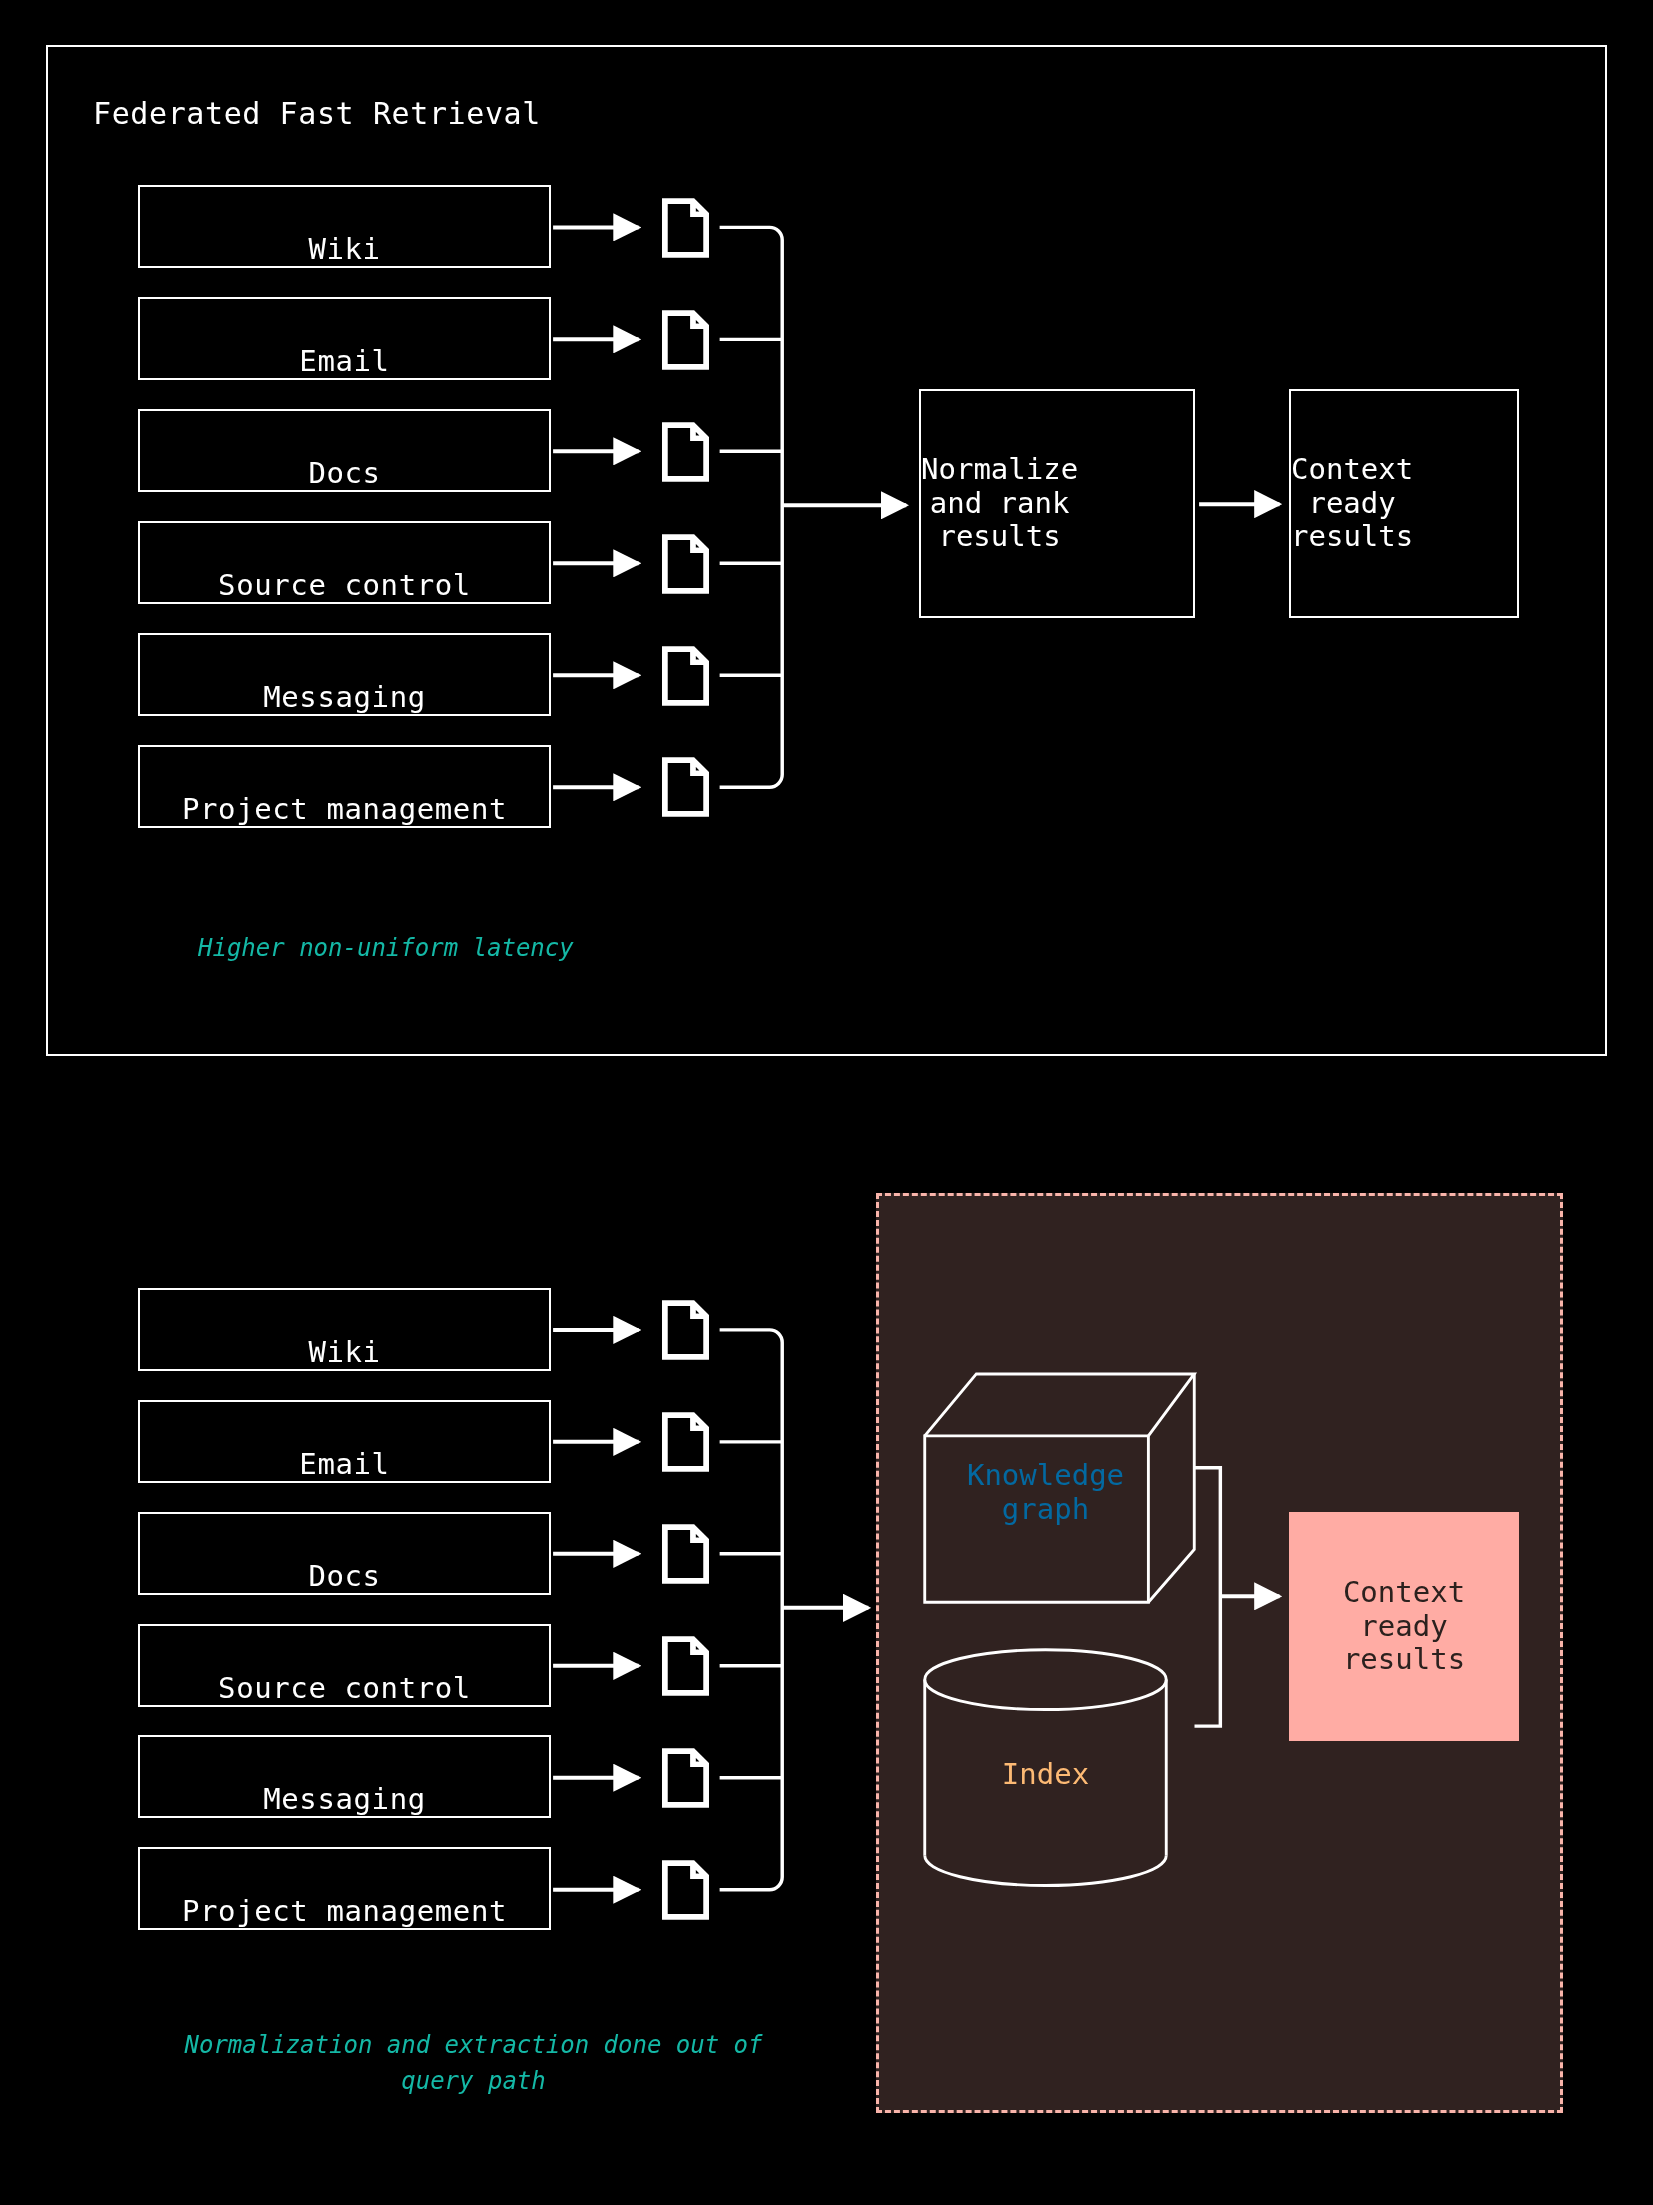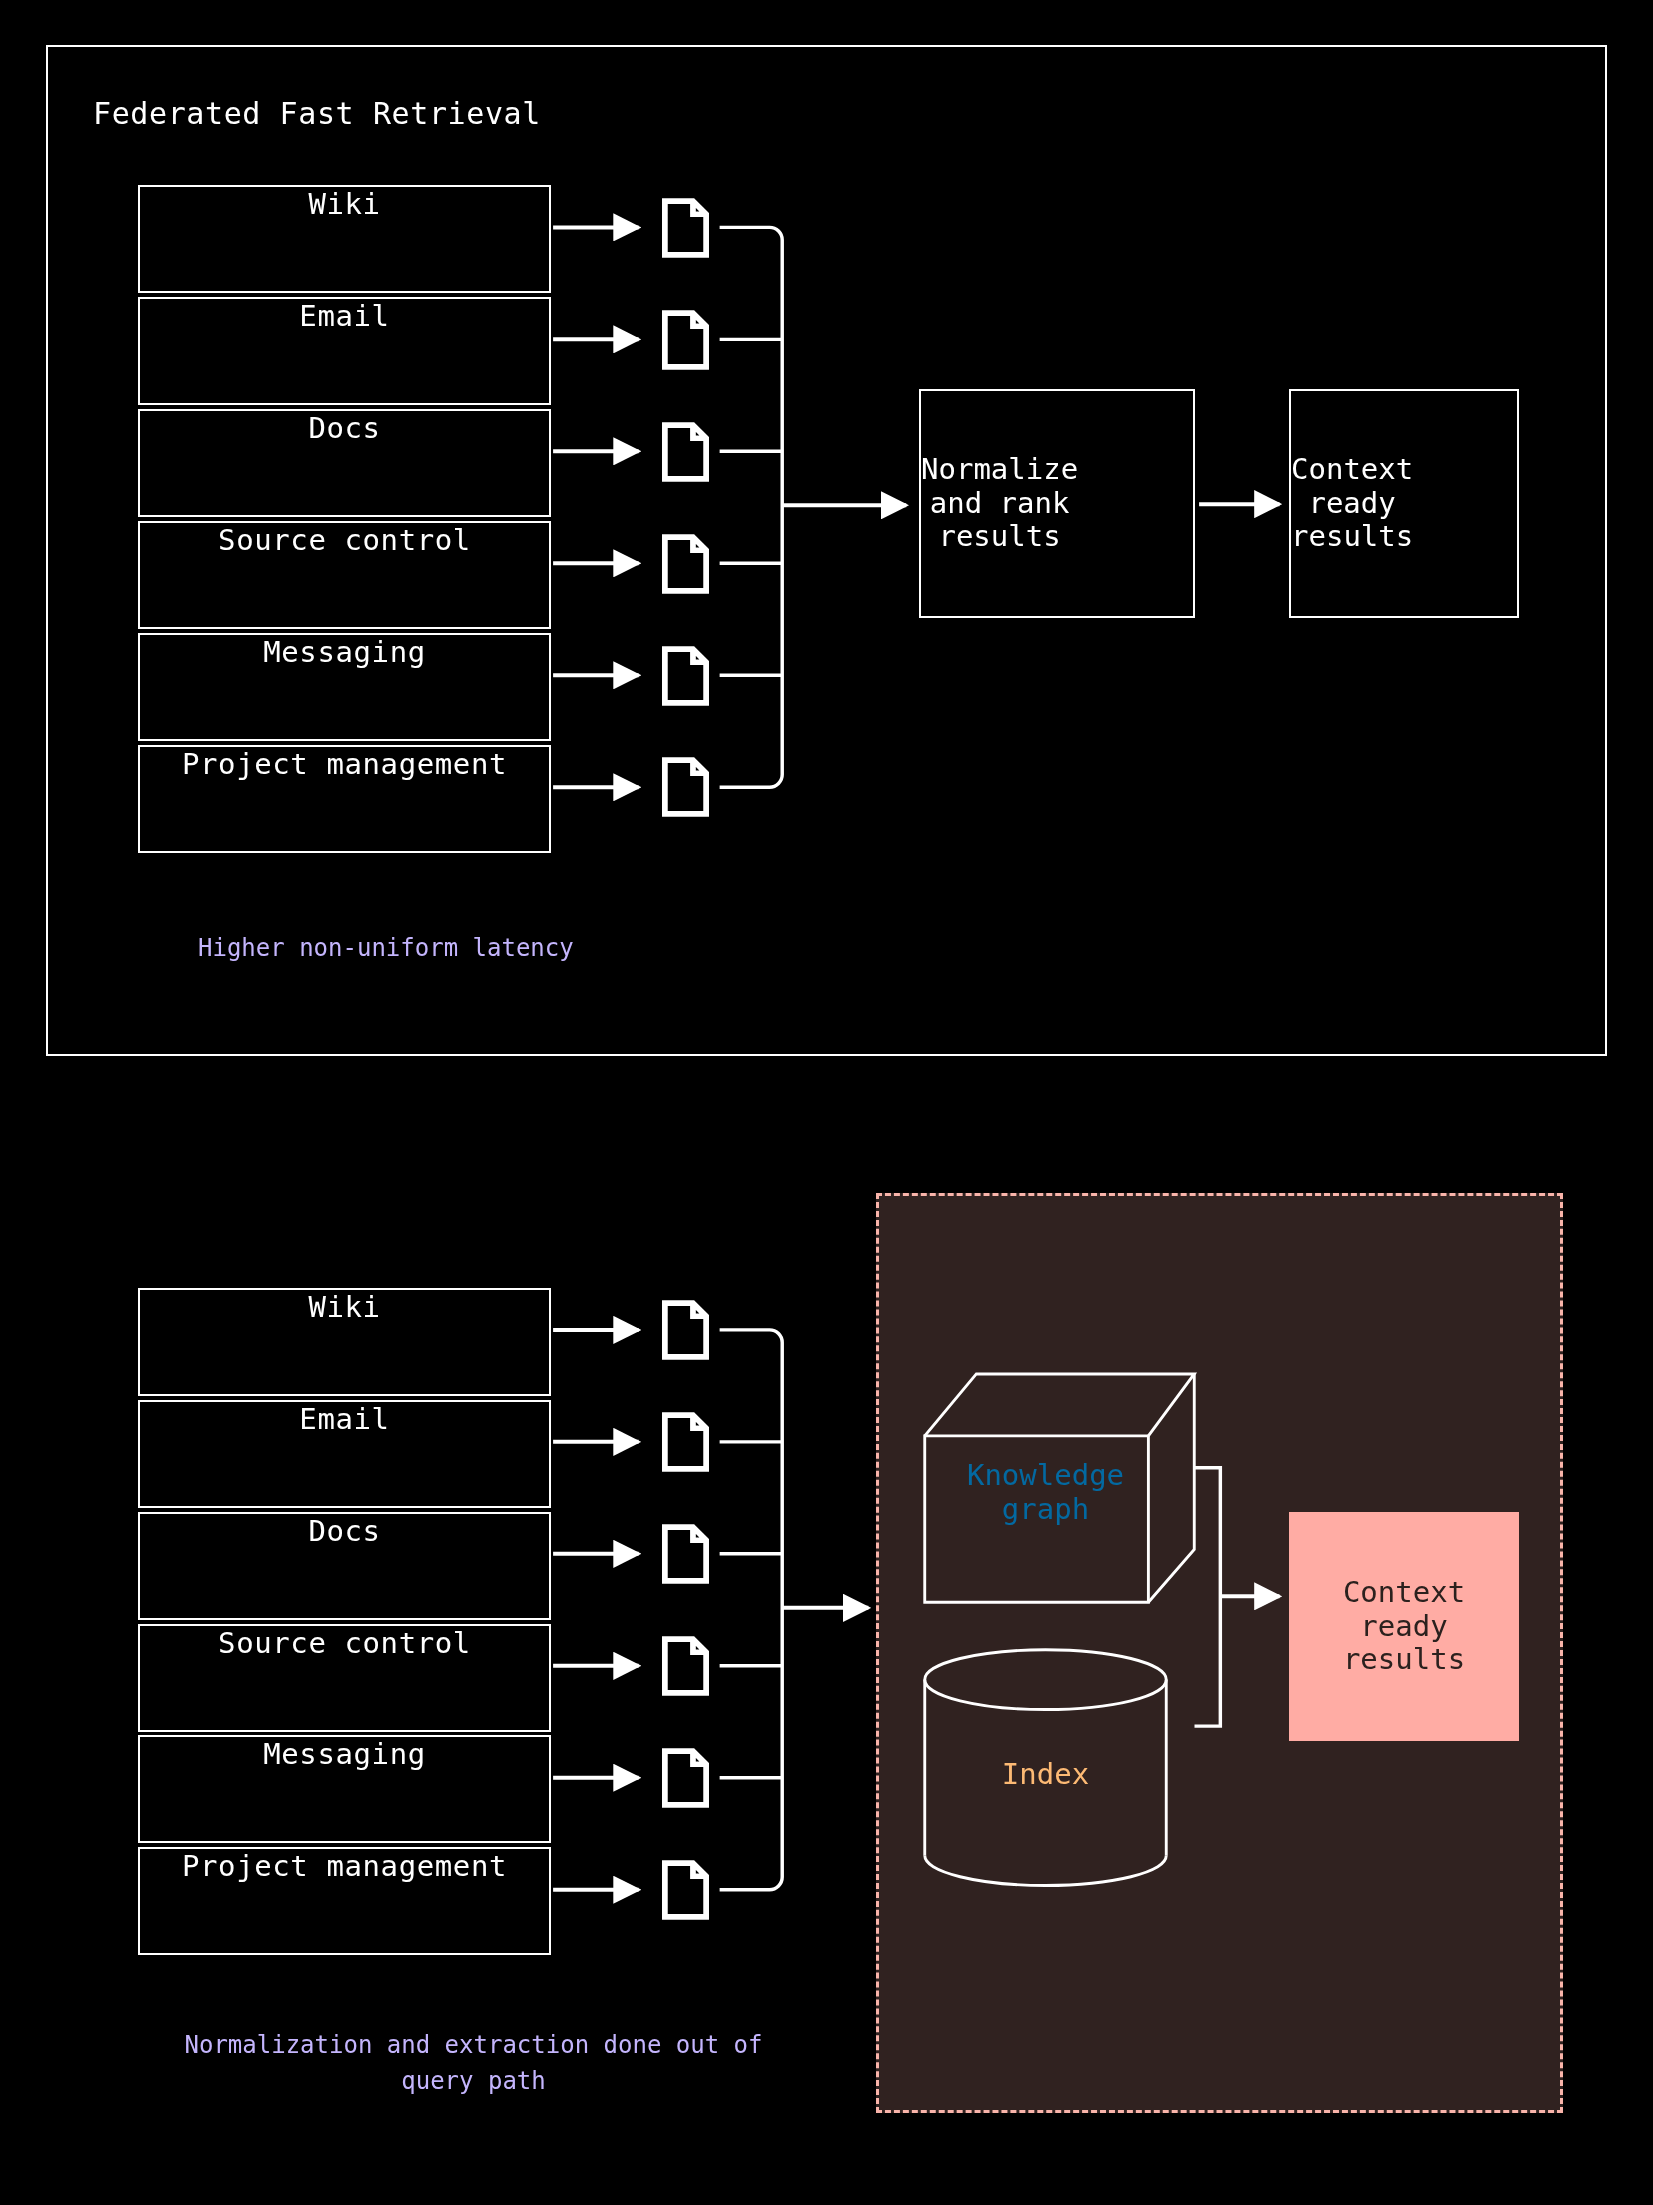--- a/index.html
+++ b/index.html
@@ -61,26 +61,26 @@
   .title-dash {
     left: 922px;
     top: 1240px;
     color: #fbeae6;
   }
 
   
   .src-box {
     position: absolute;
     width: 413px;
-    height: 108px;
+    height: 83px;
     border: 2.9px solid #ffffff;
     box-sizing: border-box;
     background: #000000;
     display: flex;
-    align-items: flex-start;
+    align-items: flex-end;
     justify-content: center;
     font-size: 29px;
     letter-spacing: 0.6px;
     white-space: nowrap;
     color: #ffffff;
   }
 
   
   .doc-icon {
     position: absolute;
@@ -177,23 +177,24 @@
     top: 1757px;
     width: 253px;
     text-align: center;
     font-size: 29px;
     color: #fdba74;
   }
 
   
   .caption {
     position: absolute;
+    font-style: italic;
     font-size: 24px;
     line-height: 1.5;
-    color: #c4b5fd;
+    color: #14b8a6;
     white-space: pre-line;
   }
   .cap-top-left   { left: 198px;  top: 930px; }
   .cap-top-right  { left: 925px; top: 930px; }
   .cap-bot-left   { left: 146px;  top: 2027px; width: 655px; text-align: center; }
   .cap-bot-right  { left: 936px; top: 2030px; }
 </style>
 </head>
 <body>
 

